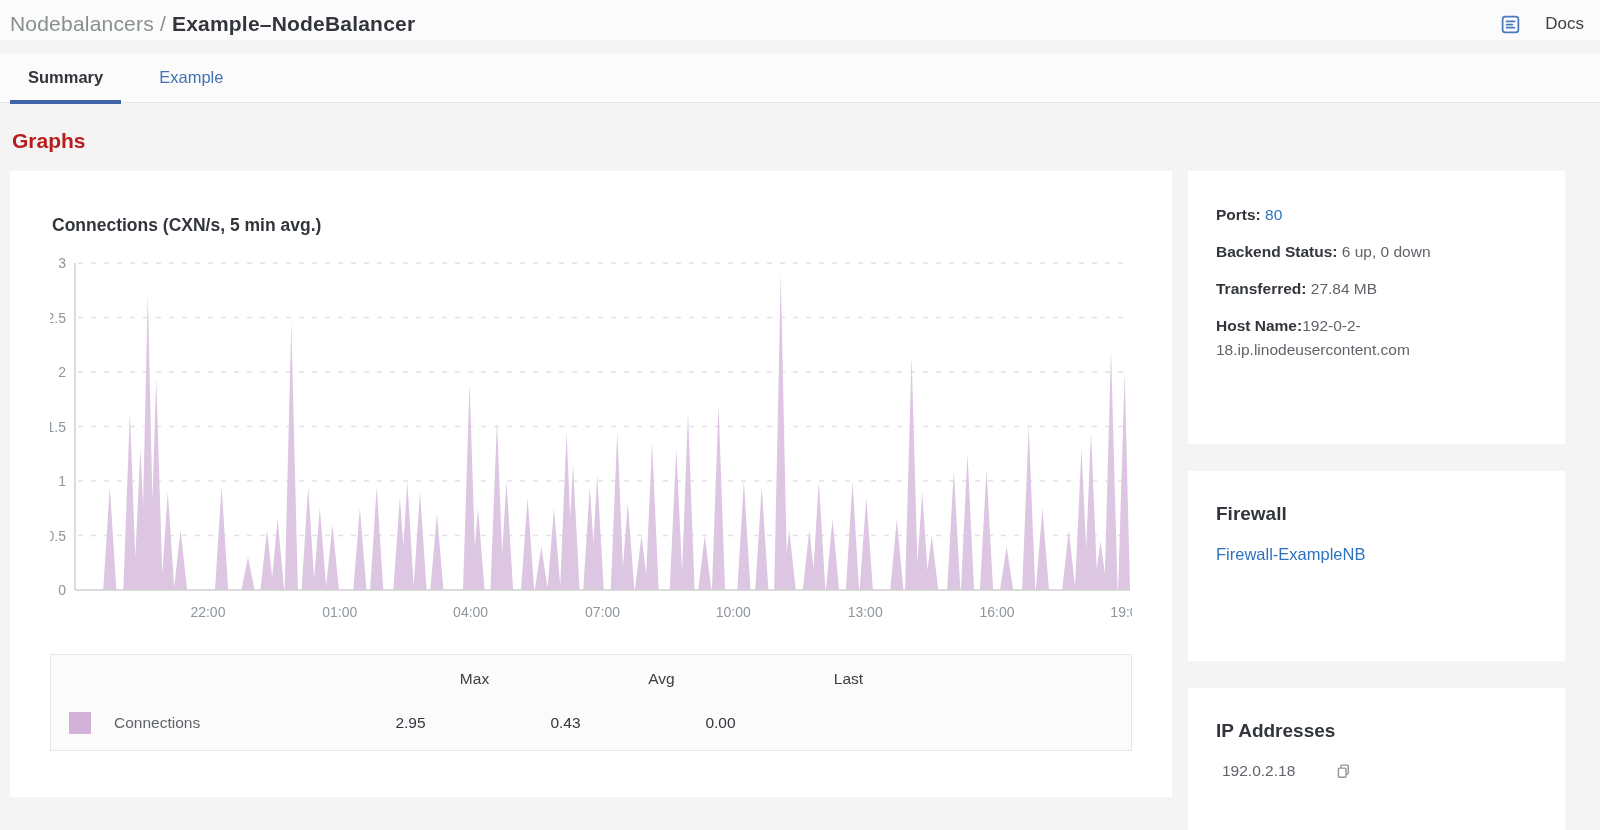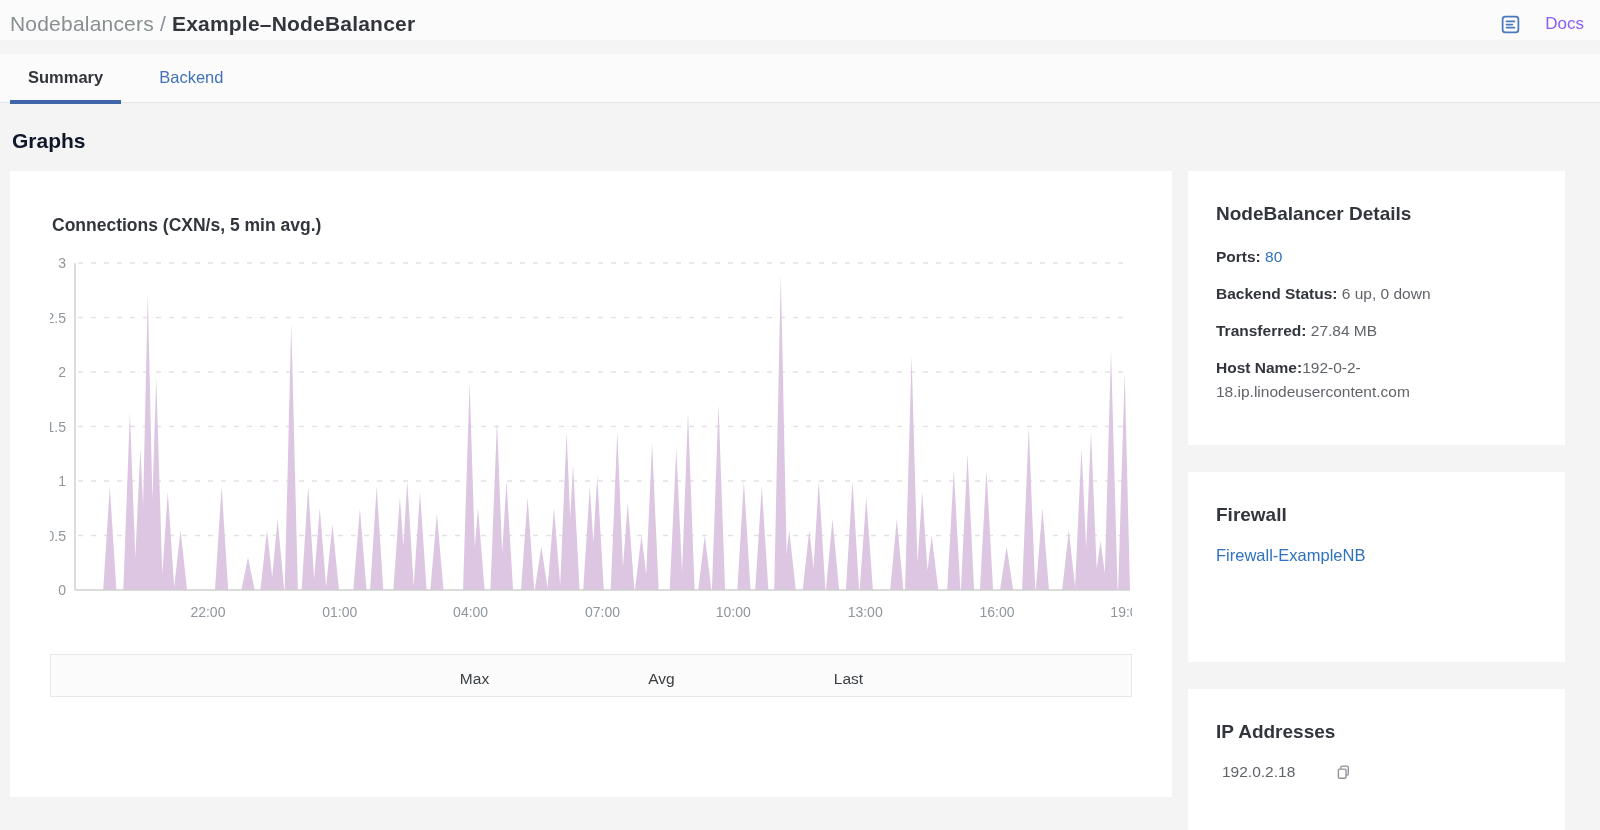--- a/index.html
+++ b/index.html
@@ -4,31 +4,31 @@
 <style>
   * { margin:0; padding:0; box-sizing:border-box; }
   html,body { width:1600px; height:830px; overflow:hidden; }
   body { font-family:"Liberation Sans", sans-serif; background:#f4f4f4; color:#32363c; }
 
   
   .topbar { background:#fbfbfb; display:flex; justify-content:space-between; align-items:center; padding:12px 16px 4px 10px; }
   .breadcrumb { font-size:21px; letter-spacing:.2px; }
   .crumb-muted { color:#888f91; }
   .crumb-current { font-weight:bold; color:#32363c; }
-  .docs-link { display:flex; align-items:center; gap:24px; color:#8b5cf6; font-size:17px; text-decoration:none; cursor:pointer; }
+  .docs-link { display:flex; align-items:center; gap:24px; color:#404040; font-size:17px; text-decoration:none; cursor:pointer; }
 
   
   .tabs { background:#fbfbfb; display:flex; padding-left:10px; border-bottom:1px solid #e3e5e8; margin-top:14px; }
   .tab { font-size:16.5px; padding:14px 18px 15px; cursor:pointer; color:#4272b5; position:relative; background:none; border:none; font-family:inherit; margin-right:20px; }
   .tab.active { color:#32363c; font-weight:bold; }
   .tab.active::after { content:""; position:absolute; left:0; right:0; bottom:-2px; height:4px; background:#3d65a8; }
 
   
   .section-head { padding:26px 12px 16px; }
-  .section-head h2 { font-size:21px; font-weight:bold; color:#0f172a; }
+  .section-head h2 { font-size:21px; font-weight:bold; color:#b91c1c; }
 
   
   .main { display:flex; gap:16px; padding:2px 35px 0 10px; align-items:flex-start; }
   .graph-card { flex:1; background:#ffffff; padding:44px 40px 34px; min-height:626px; }
   .graph-title { font-size:17.5px; font-weight:bold; color:#32363c; margin-bottom:14px; padding-left:2px; }
 
   svg text { font-family:"Liberation Sans", sans-serif; }
   .grid { stroke:#e5e0e8; stroke-width:1.4; stroke-dasharray:5 8; }
   .axis { stroke:#cfcfcf; stroke-width:1.5; }
   .tick { fill:#8f969c; font-size:14px; }
@@ -76,21 +76,21 @@
         <line x1="7.5" y1="12" x2="14" y2="12"></line>
         <line x1="7.5" y1="15.5" x2="16.5" y2="15.5"></line>
       </svg>
     </span>
     <span>Docs</span>
   </a>
 </div>
 
 <nav class="tabs">
   <button class="tab active">Summary</button>
-  <button class="tab">Backend</button>
+  <button class="tab">Example</button>
 </nav>
 
 <div class="section-head">
   <h2>Graphs</h2>
 </div>
 
 <div class="main">
   <div class="graph-card">
     <div class="graph-title">Connections (CXN/s, 5 min avg.)</div>
     <svg id="chart" viewBox="0 0 1082 372" width="100%" height="372">
@@ -122,26 +122,35 @@
 
     <div class="legend-table">
       <div class="legend-row head">
         <div class="legend-cell"></div>
         <div class="legend-cell"></div>
         <div class="legend-cell">Max</div>
         <div class="legend-cell">Avg</div>
         <div class="legend-cell">Last</div>
         <div class="legend-cell"></div>
       </div>
+      <div class="legend-row body">
+        <div>
+            <div class="swatch" style="background: rgb(210, 178, 216);"></div>
+          </div>
+        <div class="legend-name">Connections</div>
+        <div class="legend-cell legend-val">2.95</div>
+        <div class="legend-cell legend-val">0.43</div>
+        <div class="legend-cell legend-val">0.00</div>
+        <div class="legend-cell"></div>
+      </div>
     </div>
   </div>
 
   <div class="sidebar">
     <div class="side-card card-details">
-      <h3>NodeBalancer Details</h3>
       <div class="detail-row">
         <span class="detail-label">Ports:</span>
         <a class="blue-link">80</a>
       </div>
       <div class="detail-row">
         <span class="detail-label">Backend Status:</span>
         <span class="detail-value">6 up, 0 down</span>
       </div>
       <div class="detail-row">
         <span class="detail-label">Transferred:</span>

